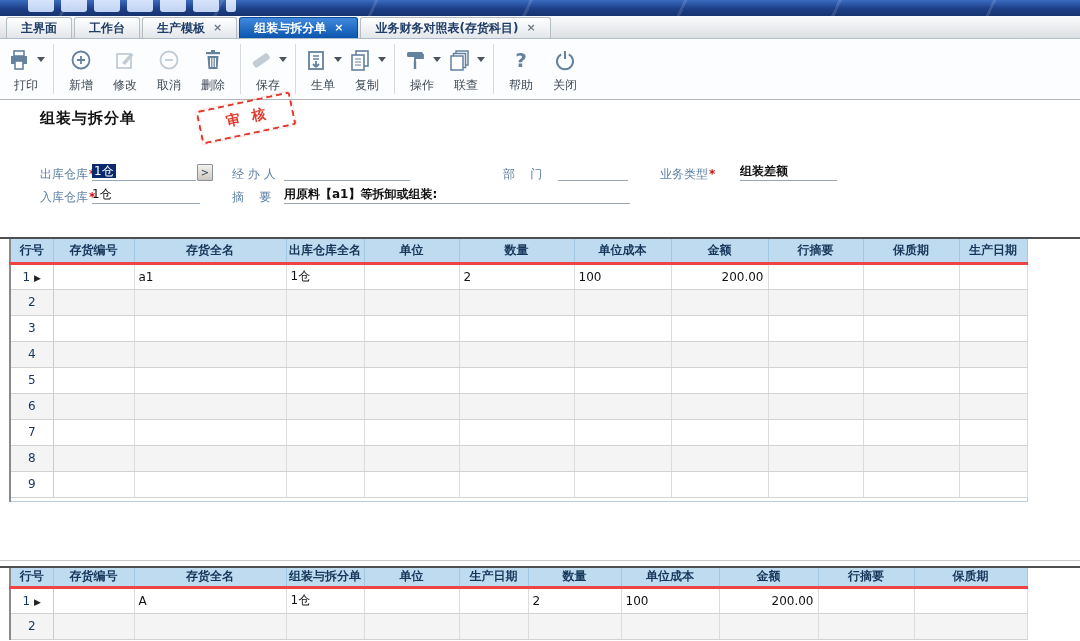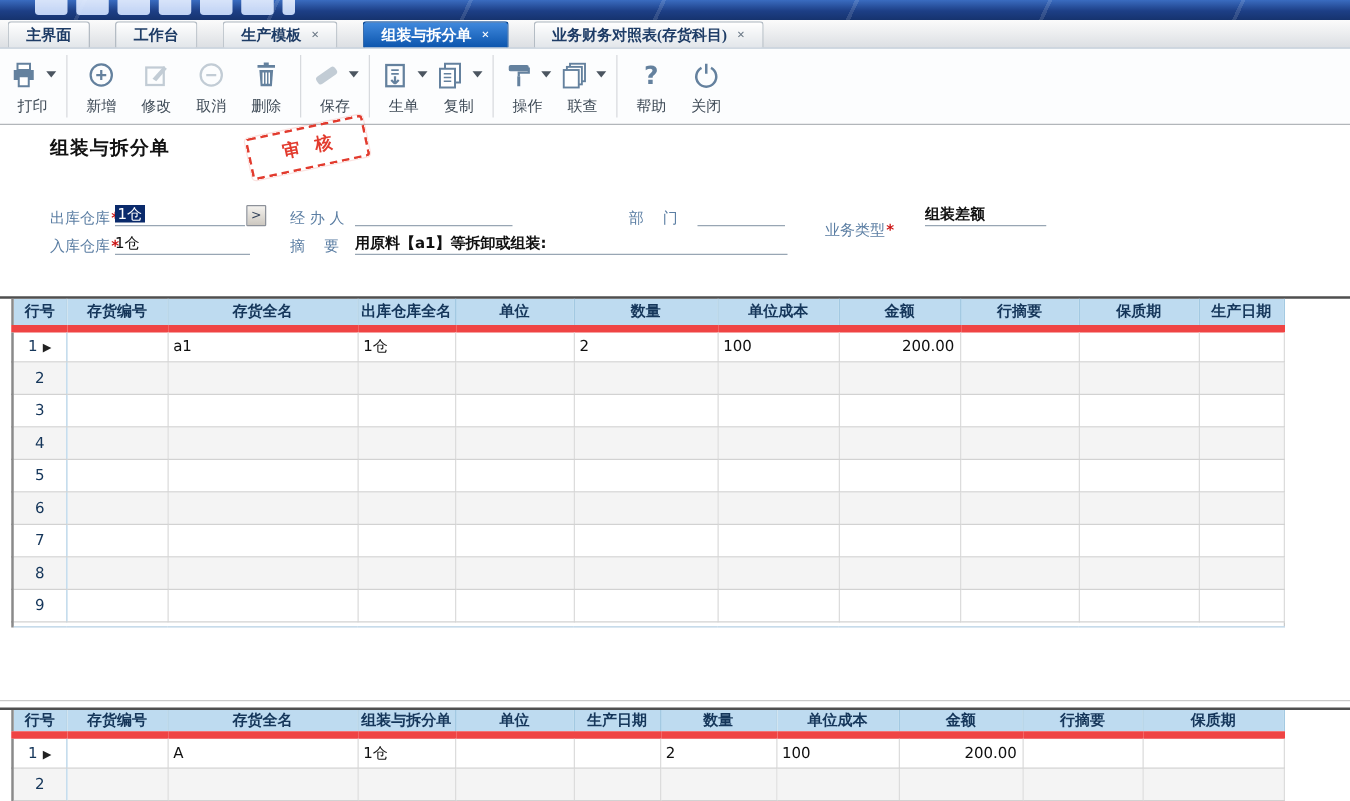--- a/index.html
+++ b/index.html
@@ -13,23 +13,23 @@
   #banner .streaks{position:absolute;inset:0;
     background:repeating-linear-gradient(115deg,rgba(255,255,255,0) 0 60px,rgba(255,255,255,.12) 60px 63px,rgba(255,255,255,0) 63px 140px);}
   #banner .glyphs{position:absolute;left:28px;top:-14px;height:26px;display:flex;gap:7px;opacity:.92;}
   #banner .glyphs i{display:block;width:26px;height:26px;background:linear-gradient(180deg,#fff,#cfe0ff);border-radius:3px;}
   #banner .glyphs i.small{width:10px;height:22px;margin-top:4px;}
 
   
   #tabbar{position:absolute;left:0;top:16px;width:1080px;height:23px;
     background:linear-gradient(180deg,#fbfbfb,#dcdfe3);border-bottom:1px solid #aebccb;
     display:flex;align-items:flex-end;padding-left:6px;box-sizing:border-box;}
-  .tab{height:21px;line-height:20px;padding:0 14px;margin-right:20px;display:flex;align-items:center;gap:8px;
+  .tab{height:21px;line-height:20px;padding:0 14px;margin-right:2px;display:flex;align-items:center;gap:8px;
     background:linear-gradient(180deg,#ffffff,#e2e6ea);border:1px solid #b4bcc4;border-bottom:none;
-    border-radius:3px 3px 0 0;color:#1e3c66;font-weight:bold;font-size:12px;cursor:default;box-sizing:border-box;font-family:Liberation Serif, serif;}
+    border-radius:3px 3px 0 0;color:#1e3c66;font-weight:bold;font-size:12px;cursor:default;box-sizing:border-box;}
   .tab .x{color:#6b7886;font-weight:bold;font-size:11px;}
   .tab.active{background:linear-gradient(180deg,#4089dd,#0c55ad);border-color:#0a4a98;color:#fff;}
   .tab.active .x{color:#fff;}
 
   
   #toolbar{position:absolute;left:0;top:39px;width:1080px;height:61px;background:#fcfdfe;
     border-bottom:1px solid #b2b6ba;display:flex;align-items:center;padding-left:4px;box-sizing:border-box;}
   .tbtn{display:flex;flex-direction:column;align-items:center;justify-content:center;
     min-width:44px;height:54px;color:#64819e;cursor:pointer;}
   .tbtn.disabled{color:#c2ccd5;}
@@ -54,21 +54,21 @@
   .fline.bold{font-weight:bold;}
   .sel{background:#0a2a6b;color:#fff;padding:0 2px;}
   #browse-btn{position:absolute;width:16px;height:17px;background:linear-gradient(180deg,#f4f2ee,#cdc8c0);
     border:1px solid #8d9199;border-radius:1px;font-size:10px;color:#33425a;line-height:15px;text-align:center;cursor:pointer;box-sizing:border-box;}
 
   
   .gridwrap{position:absolute;left:0;width:1080px;border-top:2px solid #4f4f4f;background:#fff;}
   table.grid{border-collapse:collapse;table-layout:fixed;margin-left:9px;
     border-left:2px solid #8a8a8a;border-right:1px solid #c9c9c9;font-size:12px;}
   .grid th{background:#bedbf0;color:#15365a;font-weight:bold;height:24px;
-    border-right:1px solid #a3c9e2;border-bottom:6px solid #ef4444;text-align:center;
+    border-right:1px solid #a3c9e2;border-bottom:3px solid #ef4444;text-align:center;
     overflow:hidden;white-space:nowrap;padding:0 2px;box-sizing:border-box;}
   .g2 th{height:19px;}
   .grid td{height:26px;border-right:1px solid #dcdcdc;border-bottom:1px solid #d2d2d2;
     padding:0 4px;overflow:hidden;white-space:nowrap;box-sizing:border-box;color:#111;}
   .grid tr.odd td{background:#ffffff;}
   .grid tr.even td{background:#f4f4f4;}
   .grid td.rownum{background:#cfe6f7;color:#15365a;text-align:center;border-right:1px solid #b4d2e8;}
   .grid td.selcell{background:#7093b4;color:#fff;}
   .grid i.mk{font-style:normal;font-size:9px;color:#222;margin-left:4px;}
   .grid tr.gap td{height:4px;background:#fff;border:none;border-bottom:1px solid #b5cfe4;padding:0;}
@@ -251,21 +251,21 @@
   <span class="flabel" style="left:40px;top:166px;"><span>出库仓库</span><i class="req">*</i></span>
   <div class="fline" style="left:92px;top:163px;width:104px;"><span class="sel">1仓</span></div>
   <div id="browse-btn" style="left:197px;top:164px;">&gt;</div>
 
   <span class="flabel" style="left:232px;top:166px;">经 办 人</span>
   <div class="fline" style="left:284px;top:163px;width:126px;"></div>
 
   <span class="flabel" style="left:503px;top:166px;">部    门</span>
   <div class="fline" style="left:558px;top:163px;width:70px;"></div>
 
-  <span class="flabel" style="left:660px;top:176px;"><span>业务类型</span><i class="req">*</i></span>
+  <span class="flabel" style="left:660px;top:166px;"><span>业务类型</span><i class="req">*</i></span>
   <div class="fline bold" style="left:740px;top:163px;width:97px;">组装差额</div>
 
   <span class="flabel" style="left:40px;top:189px;"><span>入库仓库</span><i class="req">*</i></span>
   <div class="fline" style="left:92px;top:186px;width:108px;">1仓</div>
 
   <span class="flabel" style="left:232px;top:189px;">摘    要</span>
   <div class="fline bold" style="left:284px;top:186px;width:346px;">用原料【a1】等拆卸或组装:</div>
 
   <div class="gridwrap" style="top:237px;">
       <table class="grid" style="width: 1017px;">

